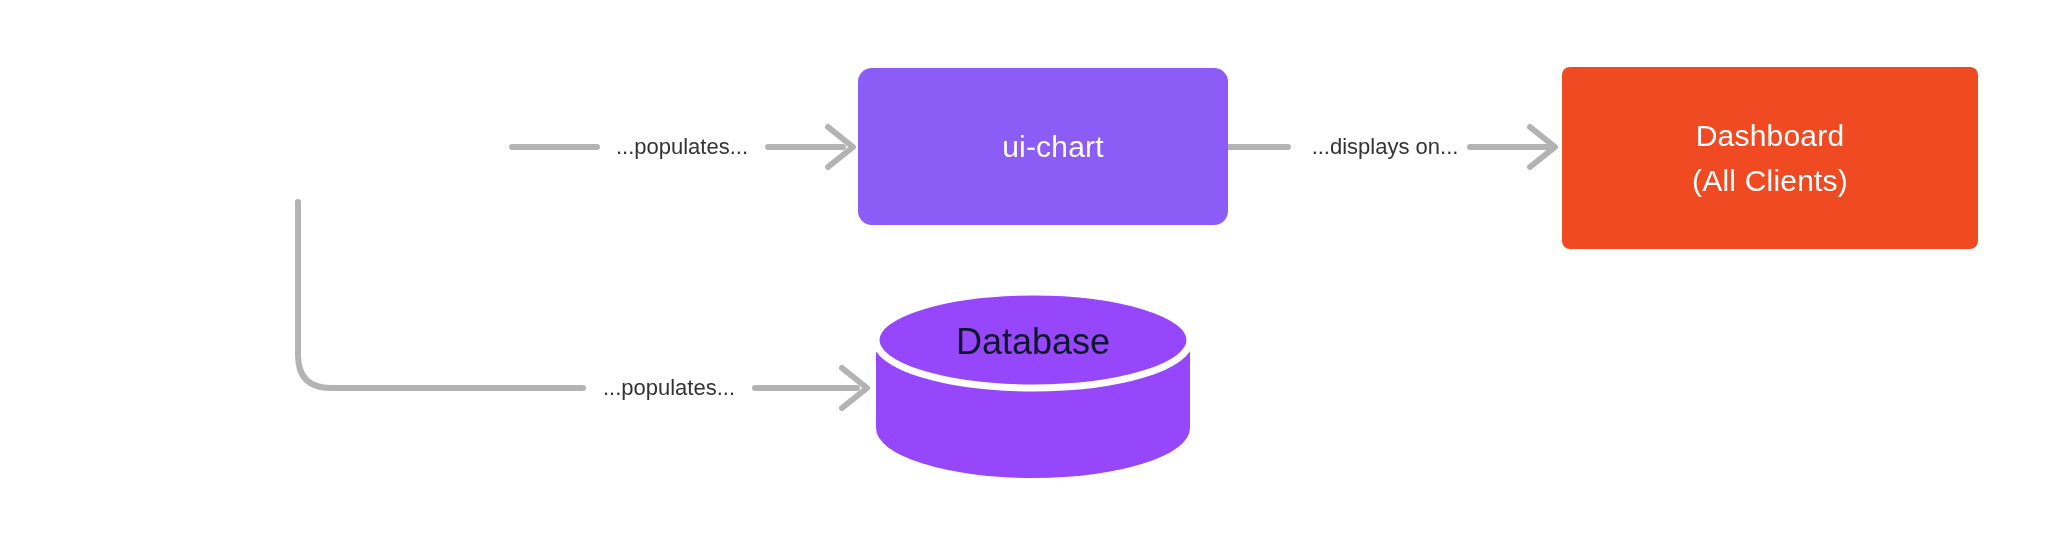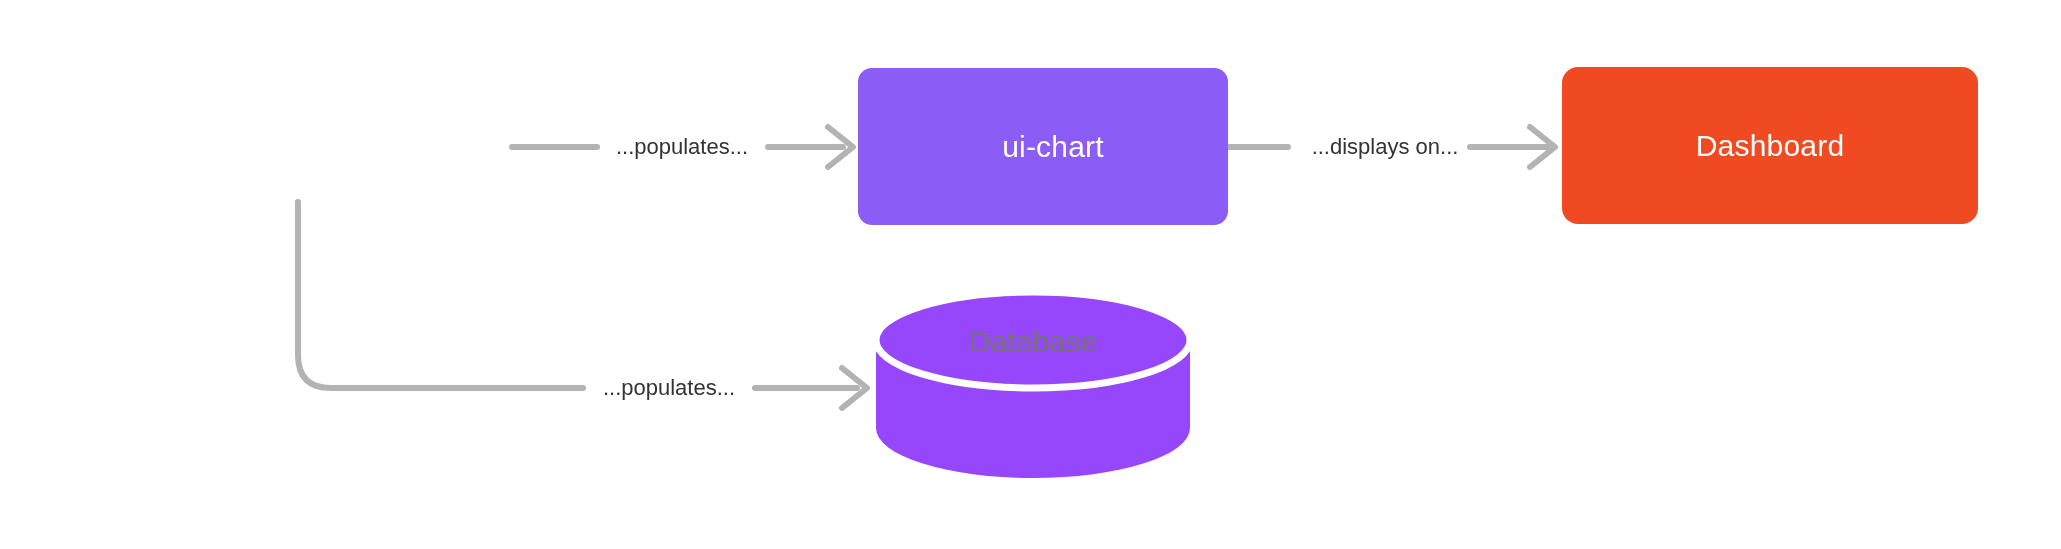--- a/index.html
+++ b/index.html
@@ -38,33 +38,33 @@
     width: 413px; height: 98px;
     border-radius: 10px;
   }
   .node-uichart {
     left: 858px; top: 68px;
     width: 350px; height: 157px;
     border-radius: 14px;
   }
   .node-dashboard {
     left: 1562px; top: 67px;
-    width: 416px; height: 157px;
-    border-radius: 16px;
+    width: 416px; height: 182px;
+    border-radius: 8px;
   }
   .node-dashboard .line { line-height: 45px; }
   .db-label {
     position: absolute;
     left: 876px; top: 296px;
     width: 314px; height: 92px;
     display: flex;
     align-items: center;
     justify-content: center;
-    color: #737373;
-    font-size: 30px;
+    color: #0f172a;
+    font-size: 36px;
     font-weight: 500;
   }
   .edge-label {
     position: absolute;
     transform: translate(-50%, -50%);
     white-space: nowrap;
     color: #333333;
     font-size: 22px;
     font-weight: 400;
   }
@@ -107,20 +107,21 @@
     </g>
   </svg>
 
 
   <div class="node node-blue node-uichart">
     <span>ui-chart</span>
   </div>
 
   <div class="node node-orange node-dashboard">
     <span class="line">Dashboard</span>
+    <span class="line">(All Clients)</span>
   </div>
 
   <div class="db-label">Database</div>
 
   <div class="edge-label edge-label-1">...populates...</div>
   <div class="edge-label edge-label-2">...displays on...</div>
   <div class="edge-label edge-label-3">...populates...</div>
 
 </div>
 

